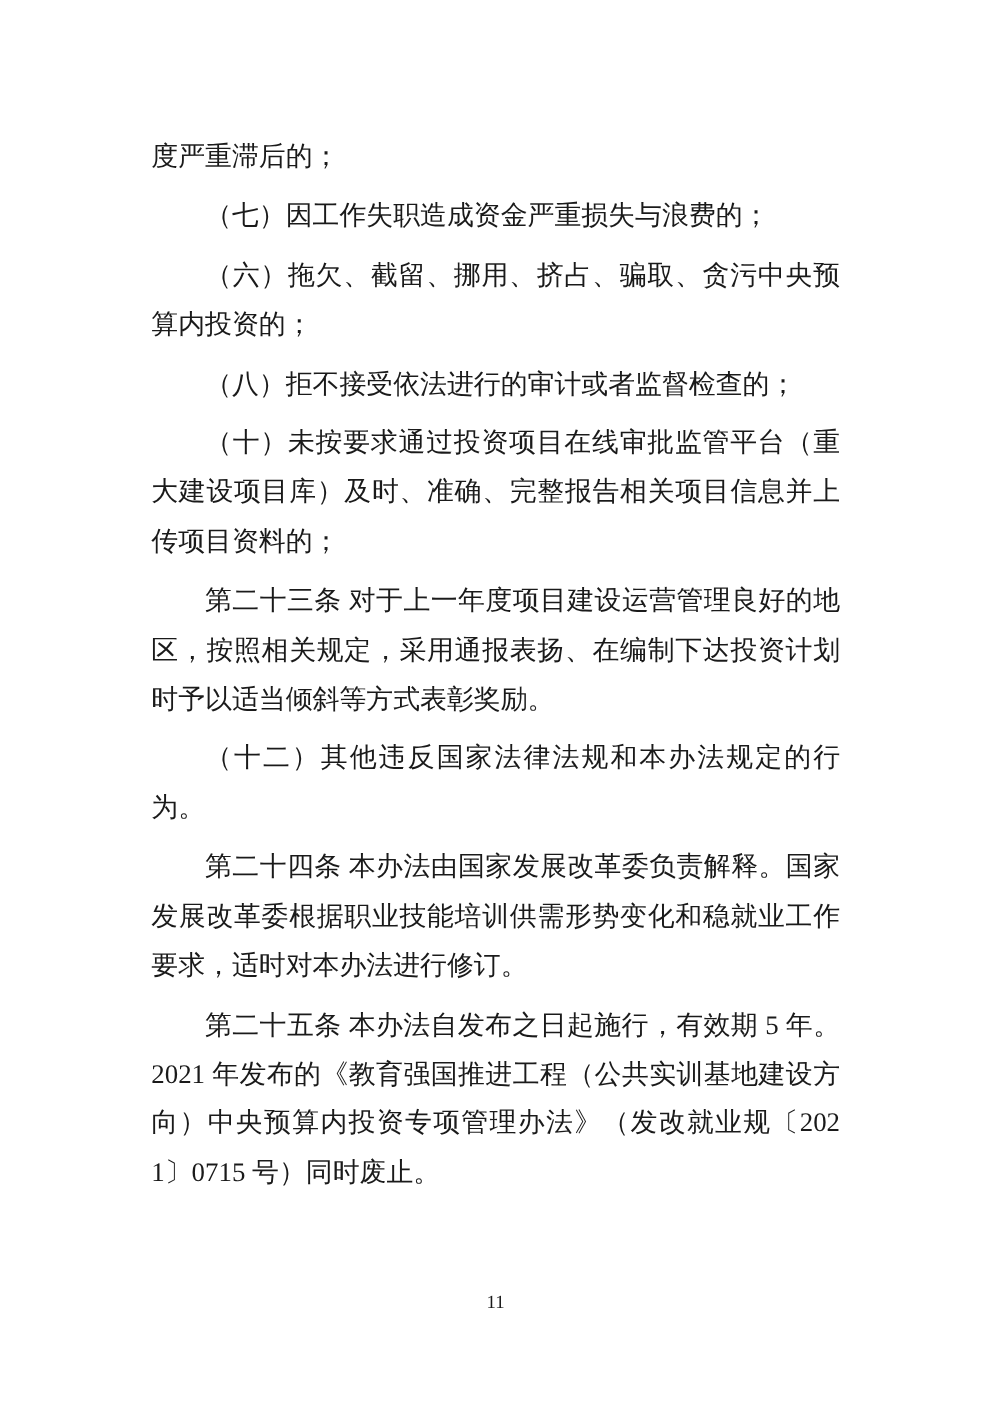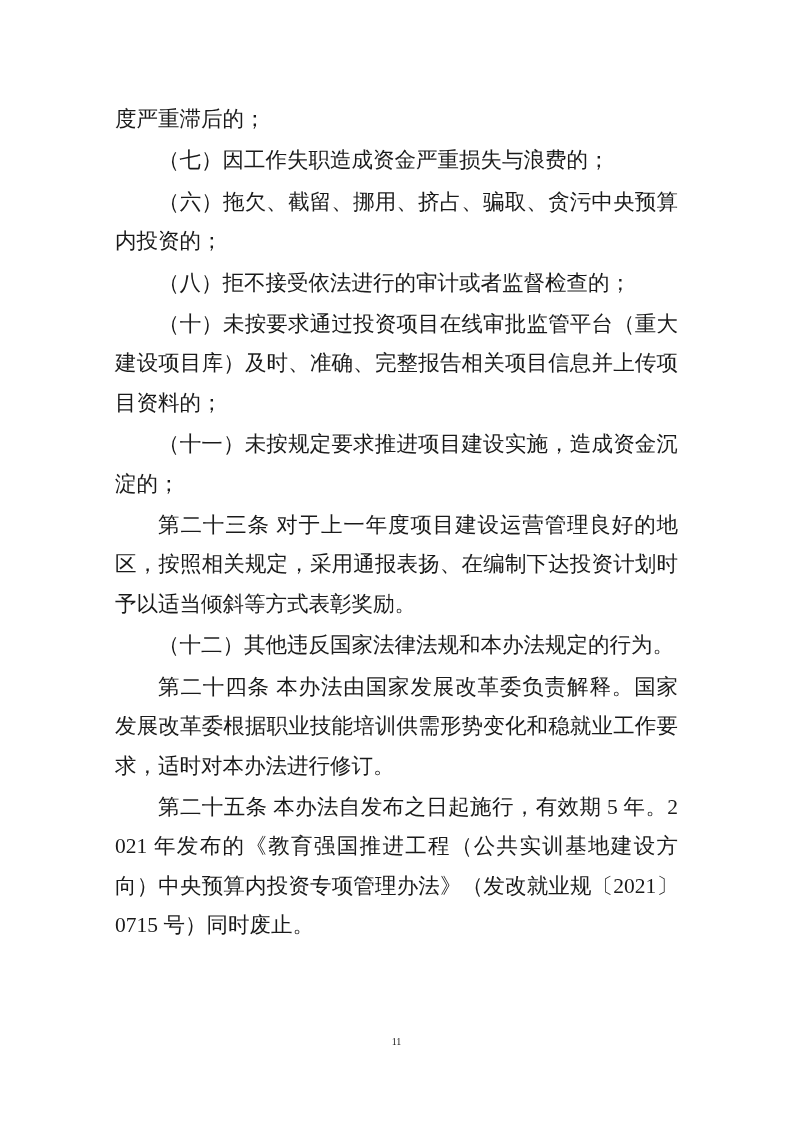--- a/index.html
+++ b/index.html
@@ -16,56 +16,55 @@
     font-family: "Liberation Serif", "DejaVu Serif", serif;
     overflow: hidden;
   }
   .content {
     position: absolute;
     top: 98px;
     left: 113px;
     width: 567px;
   }
   .content p {
-    margin: 2px;
+    margin: 8px;
     padding: 0;
     font-size: 21.5px;
     line-height: 39.4px;
     text-align: justify;
     text-justify: inter-ideograph;
     word-break: break-all;
   }
   .content p.indent {
     text-indent: 43px;
   }
   .content p.center {
     text-align: center;
     text-indent: 0;
   }
   .page-number {
     position: absolute;
     top: 1032px;
     left: 0;
     width: 100%;
     text-align: center;
-    font-size: 10px;
+    font-size: 15px;
     line-height: 20px;
     color: #1a1a1a;
   }
 </style>
 </head>
 <body>
 
 <div class="page">
   <div class="content">
     <p class="body">度严重滞后的；</p>
     <p class="indent">（七）因工作失职造成资金严重损失与浪费的；</p>
     <p class="indent">（六）拖欠、截留、挪用、挤占、骗取、贪污中央预算内投资的；</p>
     <p class="indent">（八）拒不接受依法进行的审计或者监督检查的；</p>
     <p class="indent">（十）未按要求通过投资项目在线审批监管平台（重大建设项目库）及时、准确、完整报告相关项目信息并上传项目资料的；</p>
-    <p class="indent">（十一）未按规定要求推进项目建设实施，造成资金沉淀的；</p>
     <p class="indent">第二十三条 对于上一年度项目建设运营管理良好的地区，按照相关规定，采用通报表扬、在编制下达投资计划时予以适当倾斜等方式表彰奖励。</p>
     <p class="indent">（十二）其他违反国家法律法规和本办法规定的行为。</p>
     <p class="indent">第二十四条 本办法由国家发展改革委负责解释。国家发展改革委根据职业技能培训供需形势变化和稳就业工作要求，适时对本办法进行修订。</p>
     <p class="indent">第二十五条 本办法自发布之日起施行，有效期 5 年。2021 年发布的《教育强国推进工程（公共实训基地建设方向）中央预算内投资专项管理办法》（发改就业规〔2021〕0715 号）同时废止。</p>
   </div>
   <div class="page-number">11</div>
 </div>
 
 </body></html>

